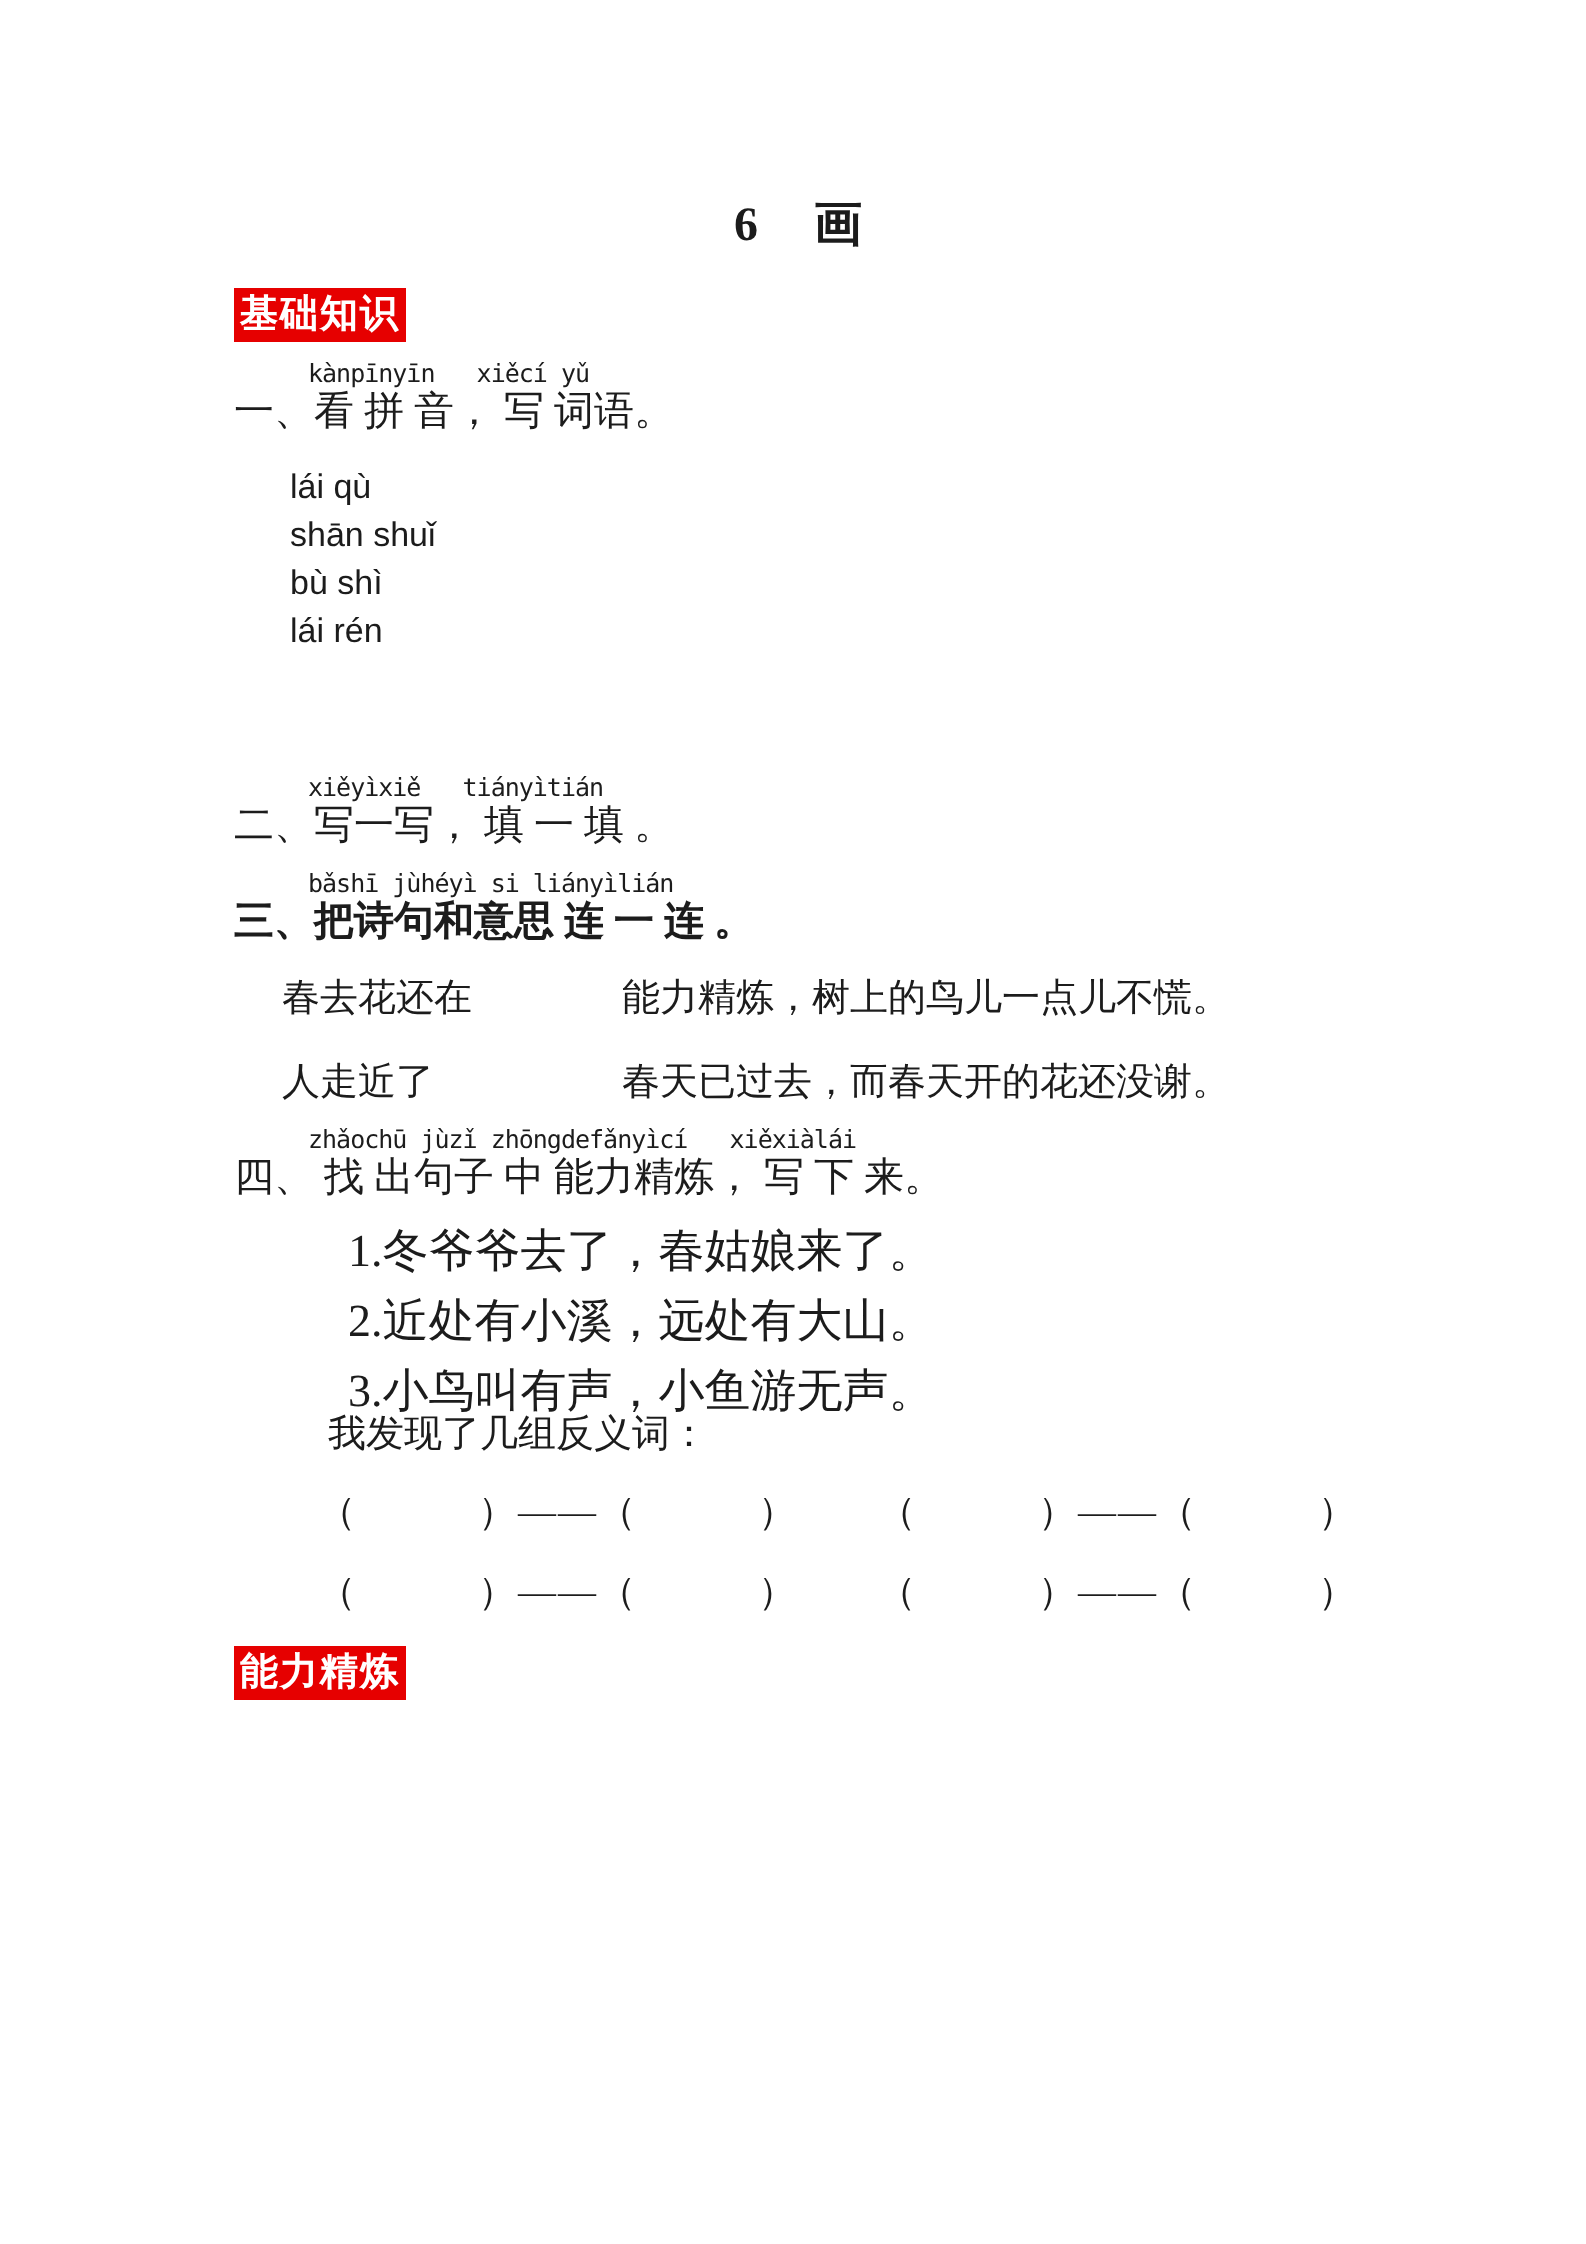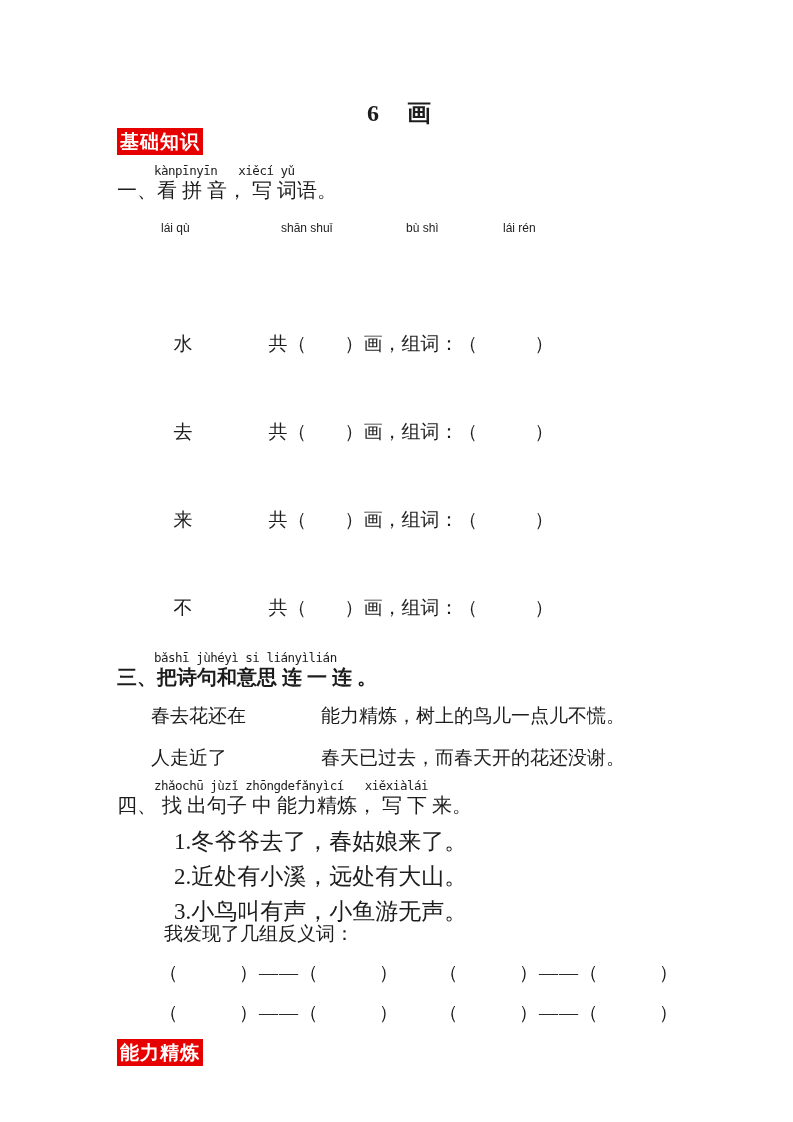--- a/index.html
+++ b/index.html
@@ -28,65 +28,66 @@
   .badge {
     display: inline-block;
     background: #e60000;
     color: #ffffff;
     font-size: 19px;
     font-weight: 700;
     line-height: 27px;
     padding: 0 3px;
     letter-spacing: 1px;
   }
-  .badge1 { }
+  .badge1 { margin-top: 16px; }
   .badge2 { margin-top: 14px; }
   .sec-head { margin-top: 9px; }
   .pinyin {
     font-family: "DejaVu Sans Mono", monospace;
     font-size: 12.5px;
     line-height: 13px;
     letter-spacing: -0.5px;
     margin-left: 37px;
     white-space: pre;
   }
   .heading {
     font-size: 20px;
     line-height: 26px;
     white-space: pre;
   }
   .heading.bold { font-weight: 700; }
   .pinyin-words {
     display: flex;
     margin-top: 13px;
-    margin-left: 44px;
+    margin-left: 28px;
     font-family: "Liberation Sans", sans-serif;
-    font-size: 12px;
+    font-size: 17px;
     line-height: 24px;
+    flex-direction: column;
   }
   .pinyin-words .pw { display: inline-block; }
   .pw0 { width: 120px; }
   .pw1 { width: 125px; }
   .pw2 { width: 97px; }
   .gap-after-words { height: 50px; }
   .stroke-row {
     margin-left: 28px;
     font-size: 19px;
     line-height: 23px;
     margin-top: 19px;
     white-space: pre;
   }
   .stroke-row .hz {
     display: inline-block;
     width: 95px;
   }
   .sec2-rows { margin-top: 2px; }
   .pair-row {
     display: flex;
-    margin-left: 34px;
+    margin-left: 24px;
     font-size: 19px;
     line-height: 24px;
     margin-top: 18px;
     white-space: pre;
   }
   .pair-row .left { width: 170px; flex: none; }
   .sec3-pairs { margin-top: -4px; }
   .sec4-items { margin-top: 4px; }
   .s4-item {
     margin-left: 57px;
@@ -127,35 +128,25 @@
 
   <div class="pinyin-words">
     <span class="pw pw0">lái qù</span>
     <span class="pw pw1">shān shuǐ</span>
     <span class="pw pw2">bù shì</span>
     <span class="pw pw3">lái rén</span>
   </div>
 
   <div class="gap-after-words"></div>
 
+  <div class="sec-head">
+    <div class="pinyin">xiěyìxiě   tiányìtián</div>
+    <div class="heading">二、写一写， 填 一 填 。</div>
+  </div>
 
-  <div class="sec2-rows">
-    <div class="stroke-row">
-      <span class="hz">水</span><span>共（　　）画，组词：（　　　）</span>
-    </div>
-    <div class="stroke-row">
-      <span class="hz">去</span><span>共（　　）画，组词：（　　　）</span>
-    </div>
-    <div class="stroke-row">
-      <span class="hz">来</span><span>共（　　）画，组词：（　　　）</span>
-    </div>
-    <div class="stroke-row">
-      <span class="hz">不</span><span>共（　　）画，组词：（　　　）</span>
-    </div>
-  </div>
 
   <div class="sec-head">
     <div class="pinyin">bǎshī jùhéyì si liányìlián</div>
     <div class="heading bold">三、把诗句和意思 连 一 连 。</div>
   </div>
 
   <div class="sec3-pairs">
     <div class="pair-row">
       <span class="left">春去花还在</span>
       <span class="right">能力精炼，树上的鸟儿一点儿不慌。</span>

